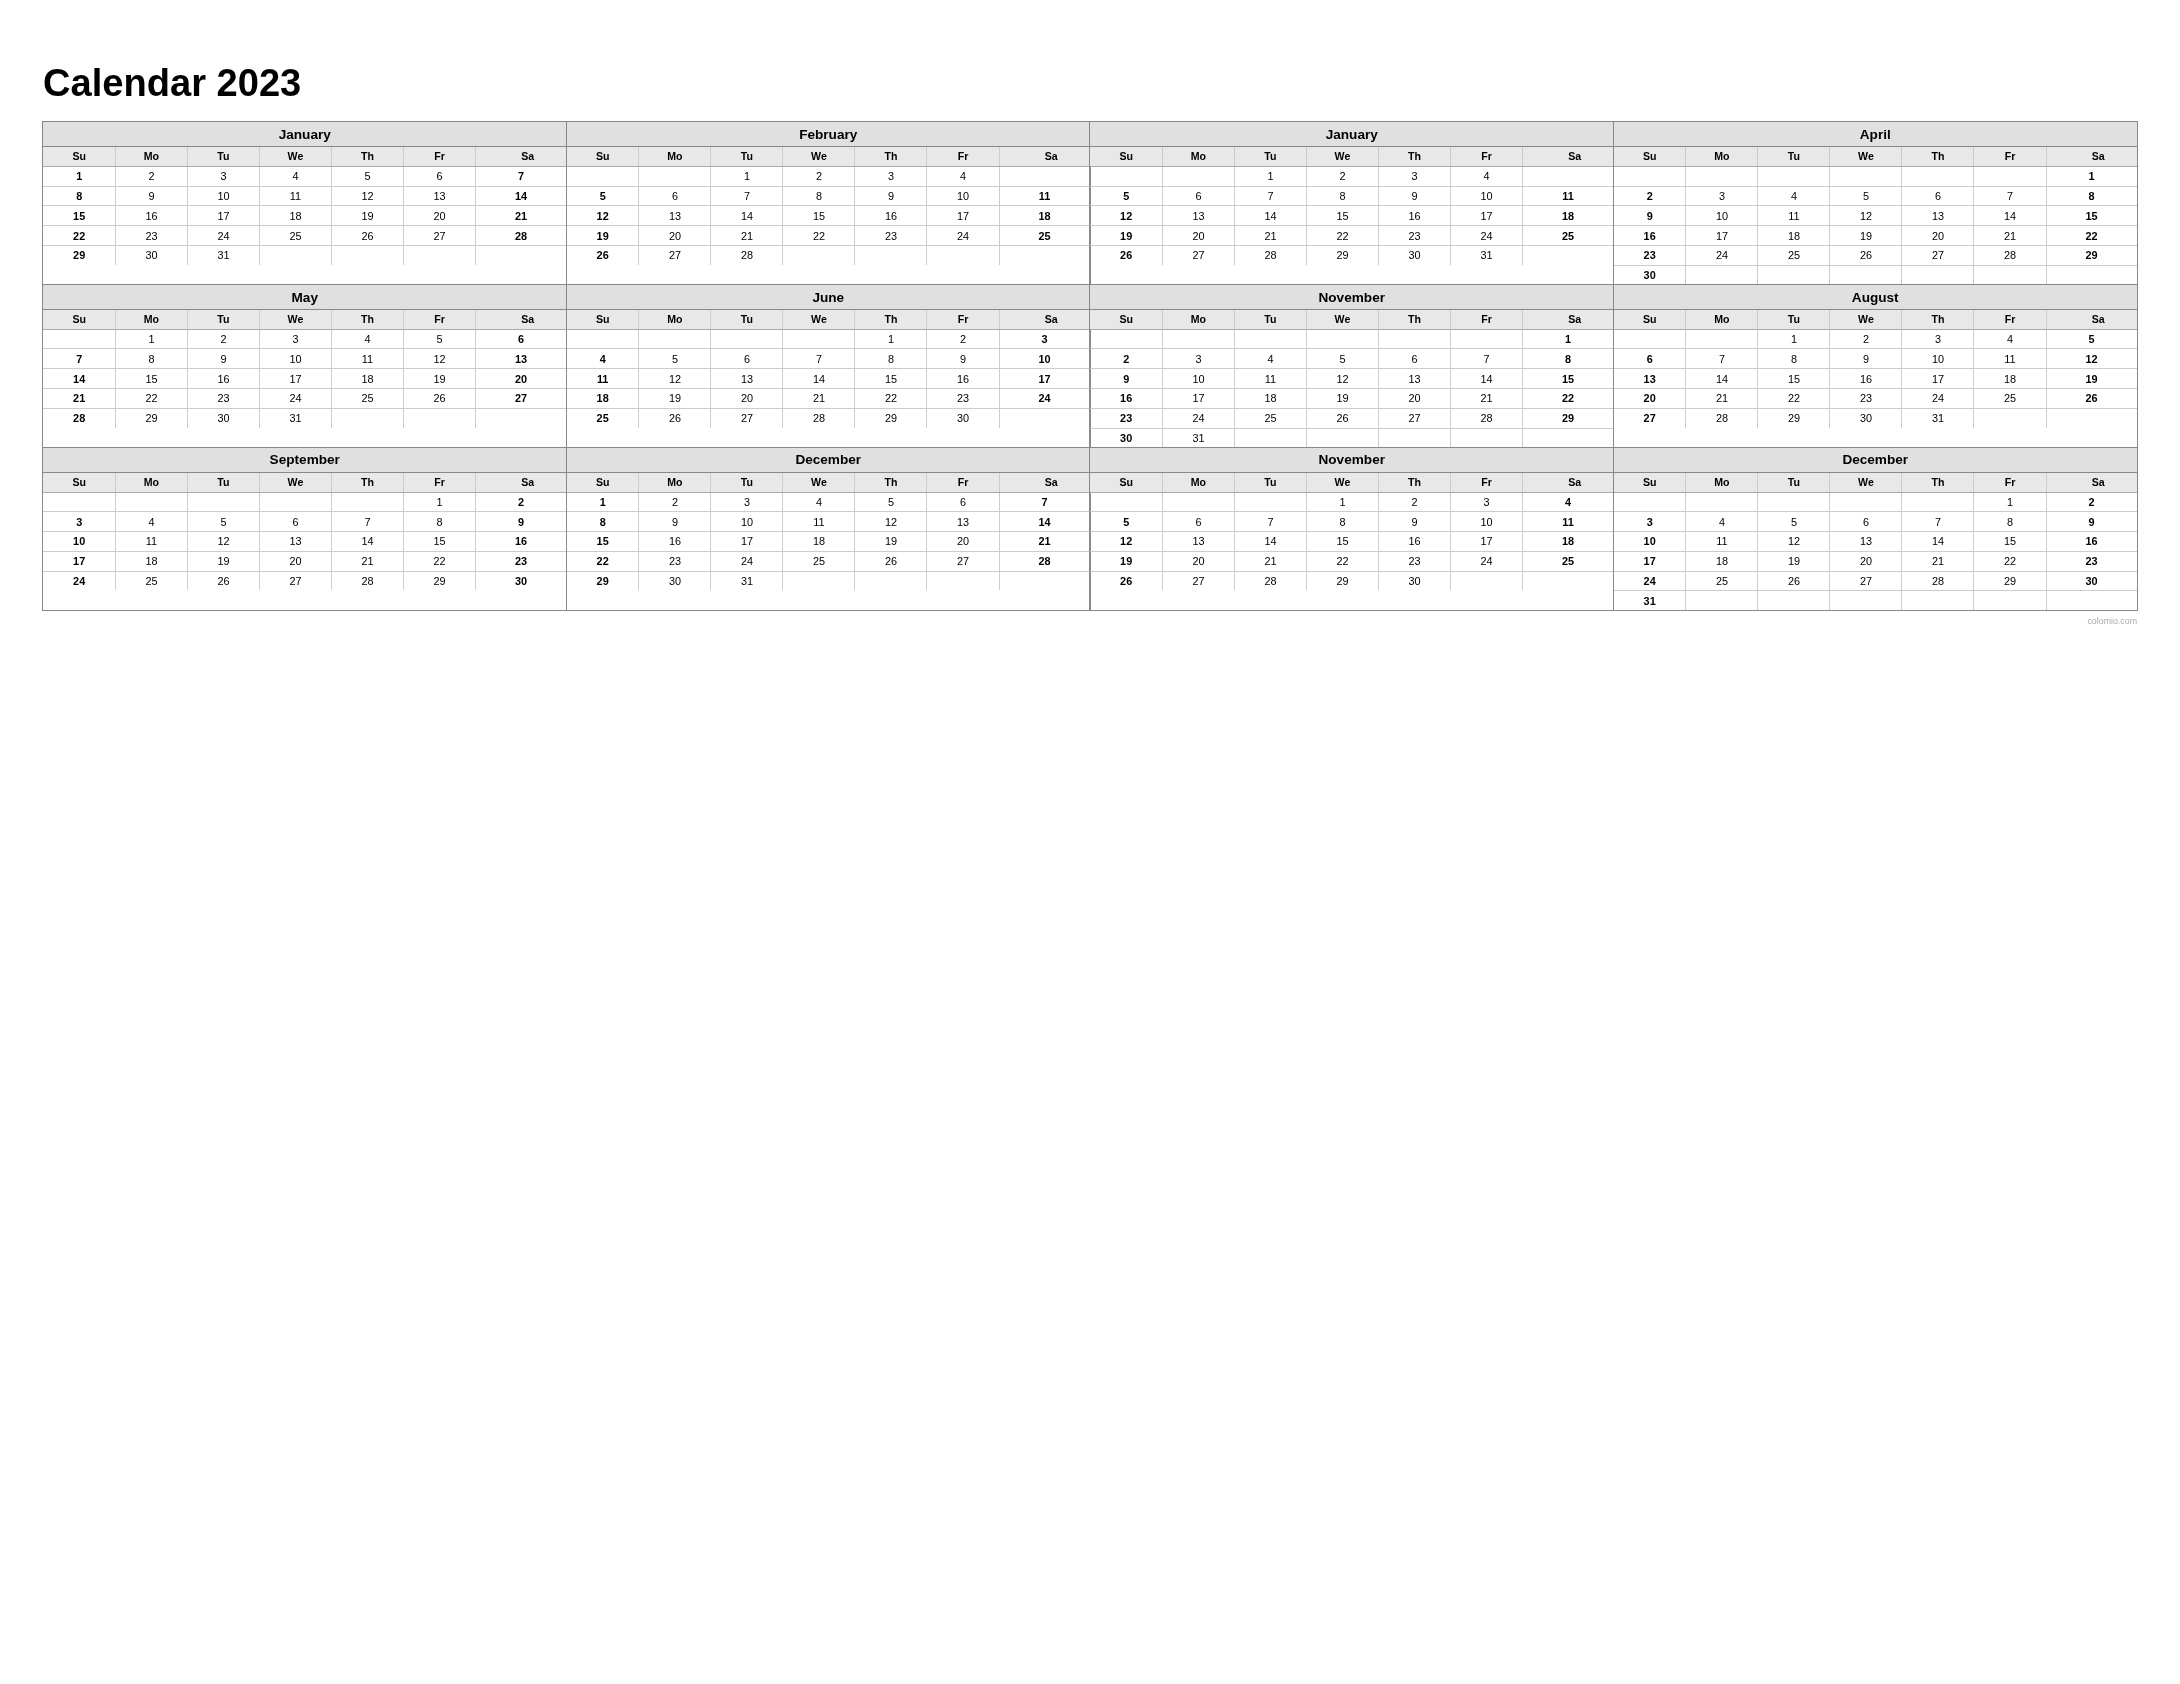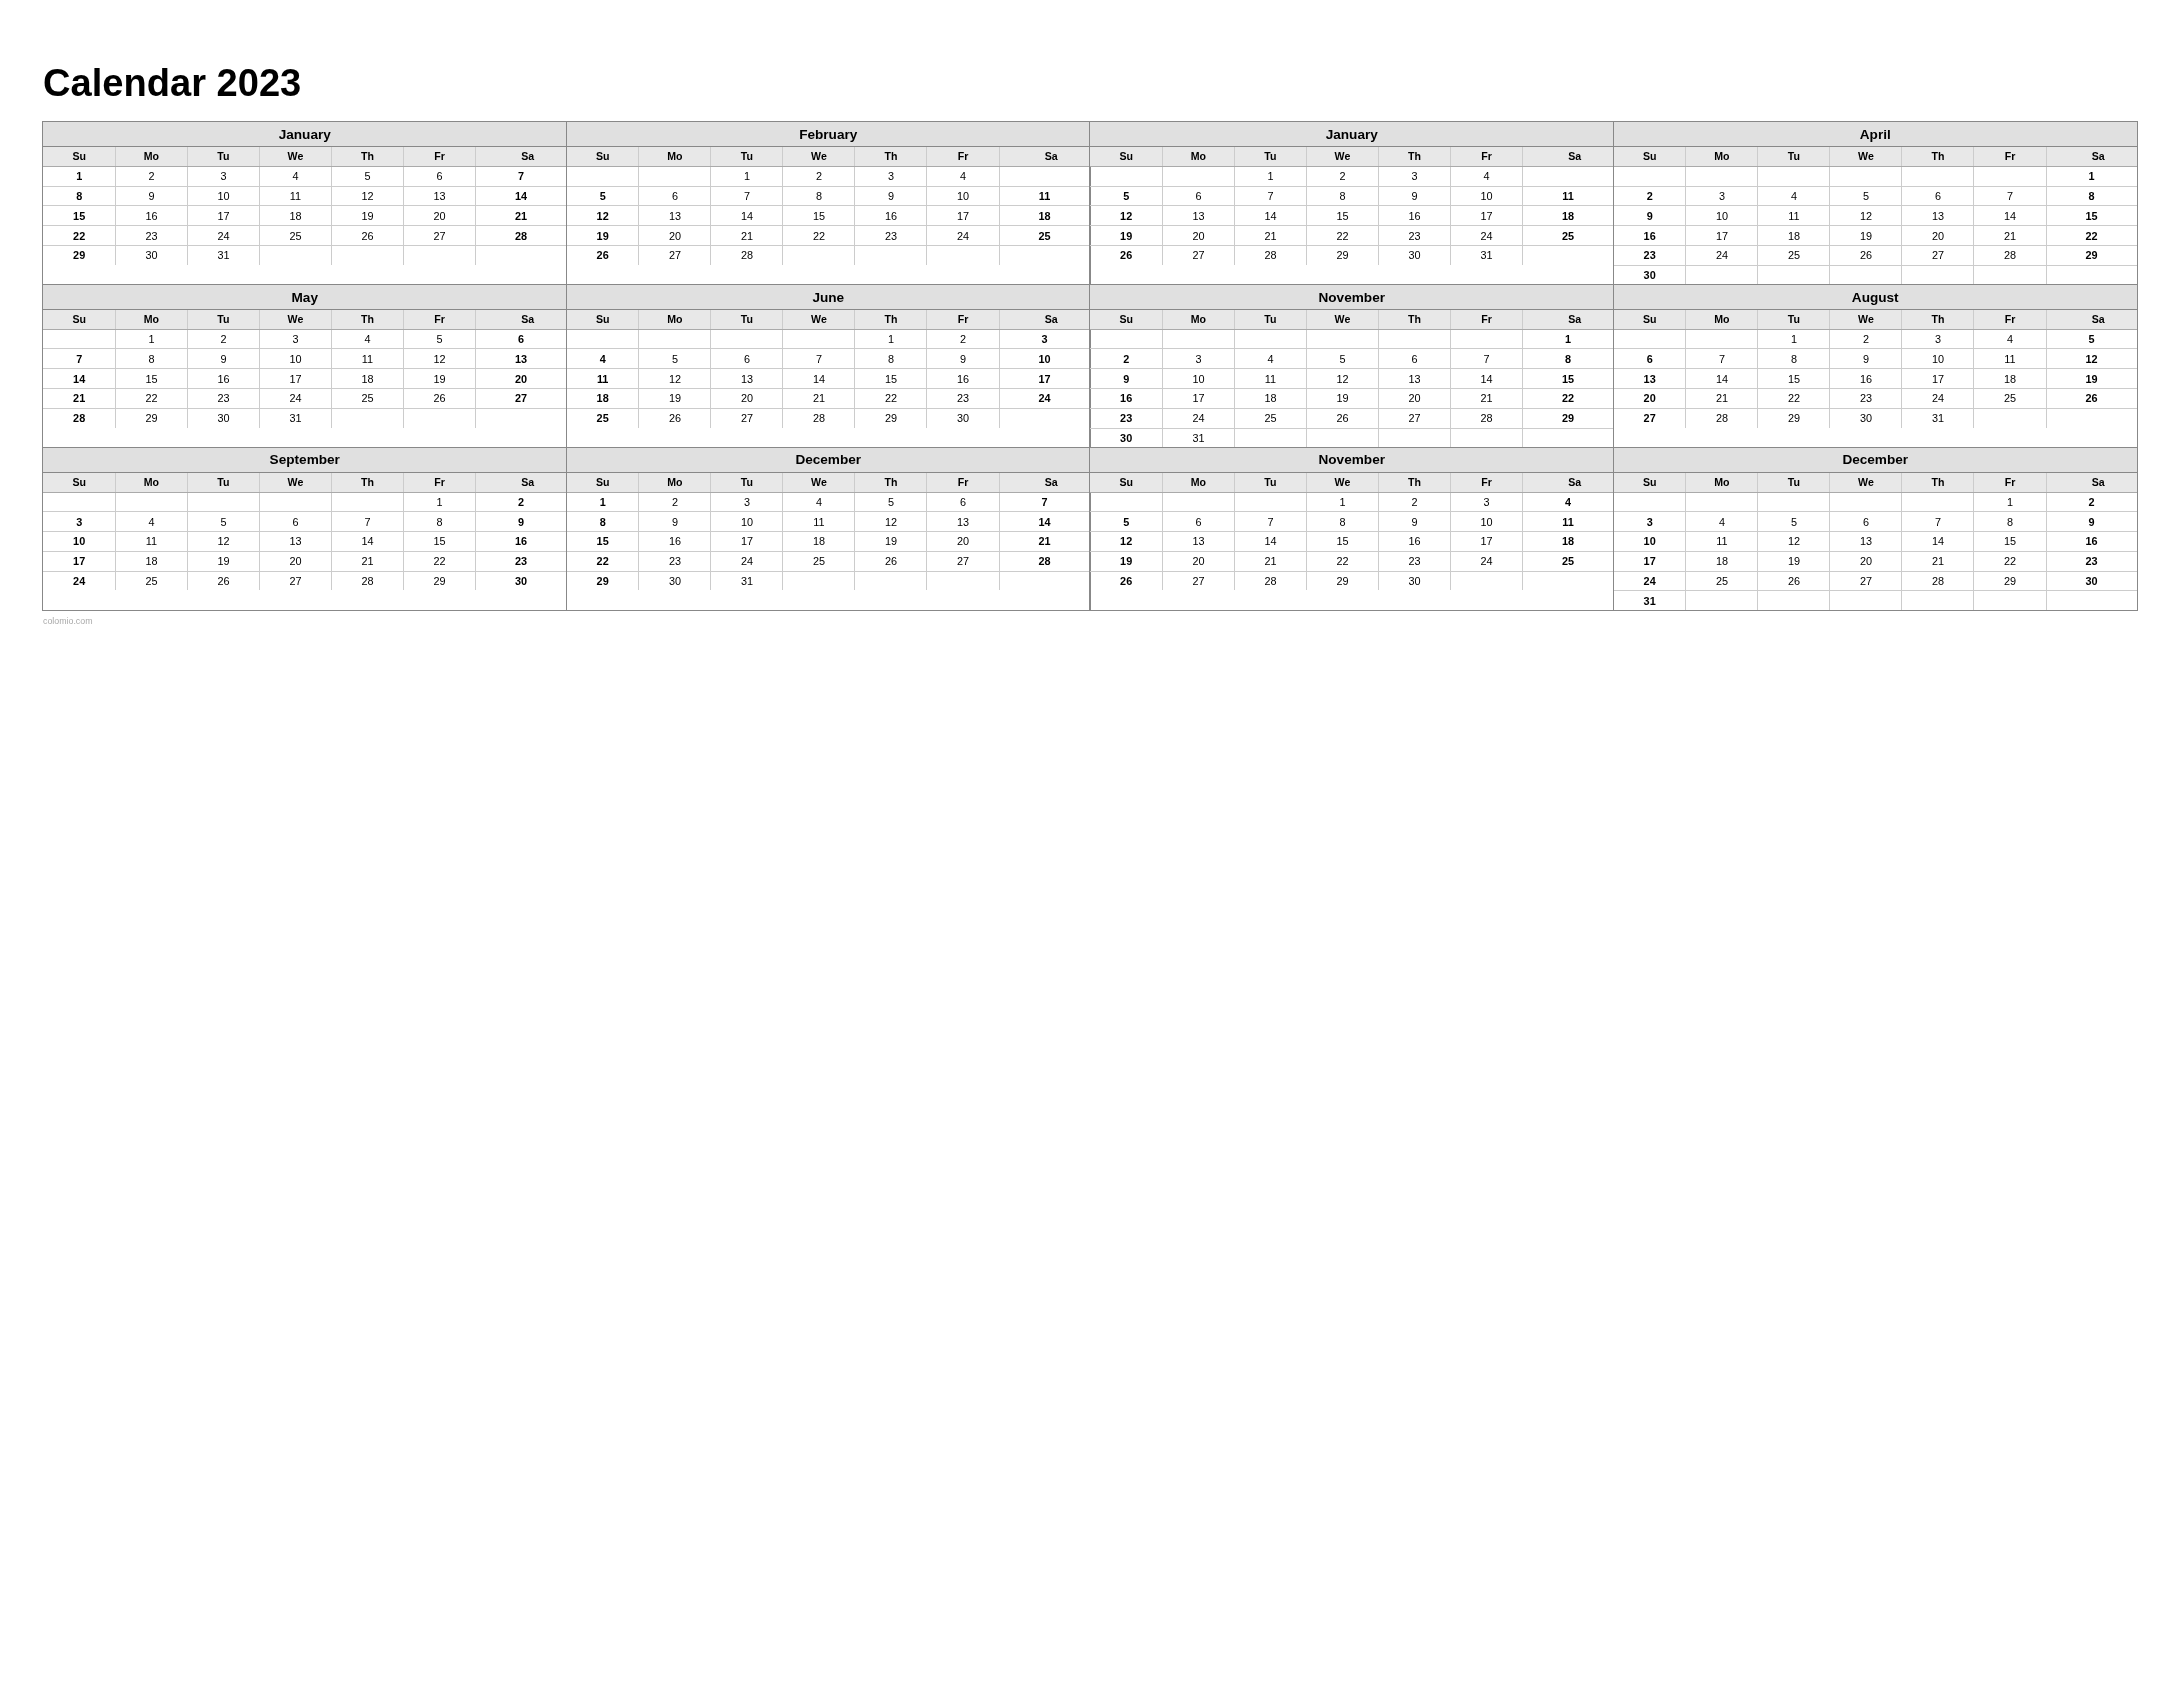--- a/index.html
+++ b/index.html
@@ -53,21 +53,21 @@
       padding: 3.4px 1.7px;
       border-right: 0.9px solid #ccc;
       border-bottom: 0.9px solid #ccc;
       min-width: 24px;
     }
     .month-table td:last-child { border-right: none; }
     .month-table tr:last-child td { border-bottom: none; }
     .month-table td.sun, .month-table th.sun { font-weight: bold; }
     .month-table td.sat, .month-table th.sat { font-weight: bold; }
     .watermark {
-      text-align: left;
+      text-align: right;
       font-size: 0.65em;
       color: #aaa;
       margin-top: 5.1px;
     }
   </style>
 </head>
 <body>
 
 <h1>Calendar 2023</h1>
 

